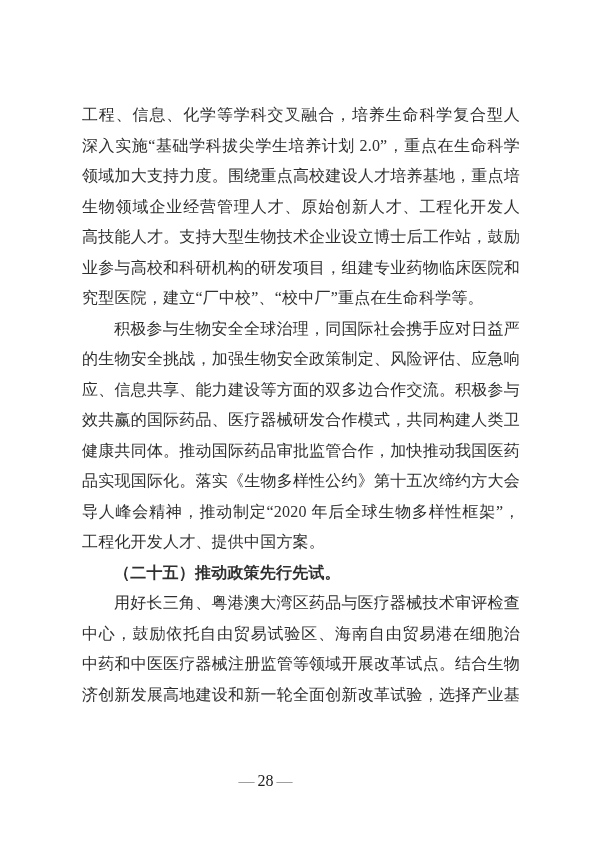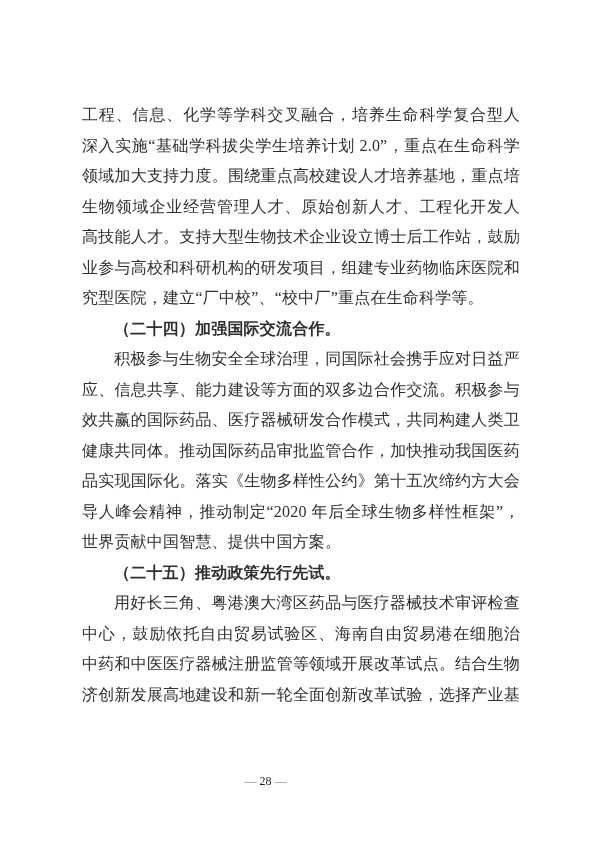--- a/index.html
+++ b/index.html
@@ -38,21 +38,21 @@
   }
   .paragraph.indented .line:first-child {
     text-indent: 2em;
   }
   .footer {
     position: absolute;
     left: 0;
     top: 771px;
     width: 531px;
     text-align: center;
-    font-size: 12px;
+    font-size: 16px;
     line-height: 20px;
     color: #1d1d1d;
   }
   .footer .dash {
     color: #8f8f8f;
     letter-spacing: 0;
   }
   .footer .pagenum {
     color: #1d1d1d;
     padding: 0 3px;
@@ -66,31 +66,29 @@
   <div class="content">
       <div class="paragraph body">
         <div class="line">工程、信息、化学等学科交叉融合，培养生命科学复合型人才。</div>
         <div class="line">深入实施“基础学科拔尖学生培养计划 2.0”，重点在生命科学等</div>
         <div class="line">领域加大支持力度。围绕重点高校建设人才培养基地，重点培养</div>
         <div class="line">生物领域企业经营管理人才、原始创新人才、工程化开发人才、</div>
         <div class="line">高技能人才。支持大型生物技术企业设立博士后工作站，鼓励企</div>
         <div class="line">业参与高校和科研机构的研发项目，组建专业药物临床医院和研</div>
         <div class="line line-end">究型医院，建立“厂中校”、“校中厂”重点在生命科学等。</div>
       </div>
-      <div class="paragraph heading indented">
-        <div class="line line-end">（二十四）加强国际交流合作。</div>
-      </div>
       <div class="paragraph body indented">
         <div class="line">积极参与生物安全全球治理，同国际社会携手应对日益严峻</div>
+        <div class="line">的生物安全挑战，加强生物安全政策制定、风险评估、应急响</div>
         <div class="line">应、信息共享、能力建设等方面的双多边合作交流。积极参与全</div>
         <div class="line">效共赢的国际药品、医疗器械研发合作模式，共同构建人类卫生</div>
         <div class="line">健康共同体。推动国际药品审批监管合作，加快推动我国医药产</div>
         <div class="line">品实现国际化。落实《生物多样性公约》第十五次缔约方大会领</div>
         <div class="line">导人峰会精神，推动制定“2020 年后全球生物多样性框架”，为</div>
-        <div class="line line-end">世界贡献中国智慧、提供中国方案。</div>
+        <div class="line line-end">工程化开发人才、提供中国方案。</div>
       </div>
       <div class="paragraph heading indented">
         <div class="line line-end">（二十五）推动政策先行先试。</div>
       </div>
       <div class="paragraph body indented">
         <div class="line">用好长三角、粤港澳大湾区药品与医疗器械技术审评检查分</div>
         <div class="line">中心，鼓励依托自由贸易试验区、海南自由贸易港在细胞治疗、</div>
         <div class="line">中药和中医医疗器械注册监管等领域开展改革试点。结合生物经</div>
         <div class="line">济创新发展高地建设和新一轮全面创新改革试验，选择产业基础</div>
       </div>

